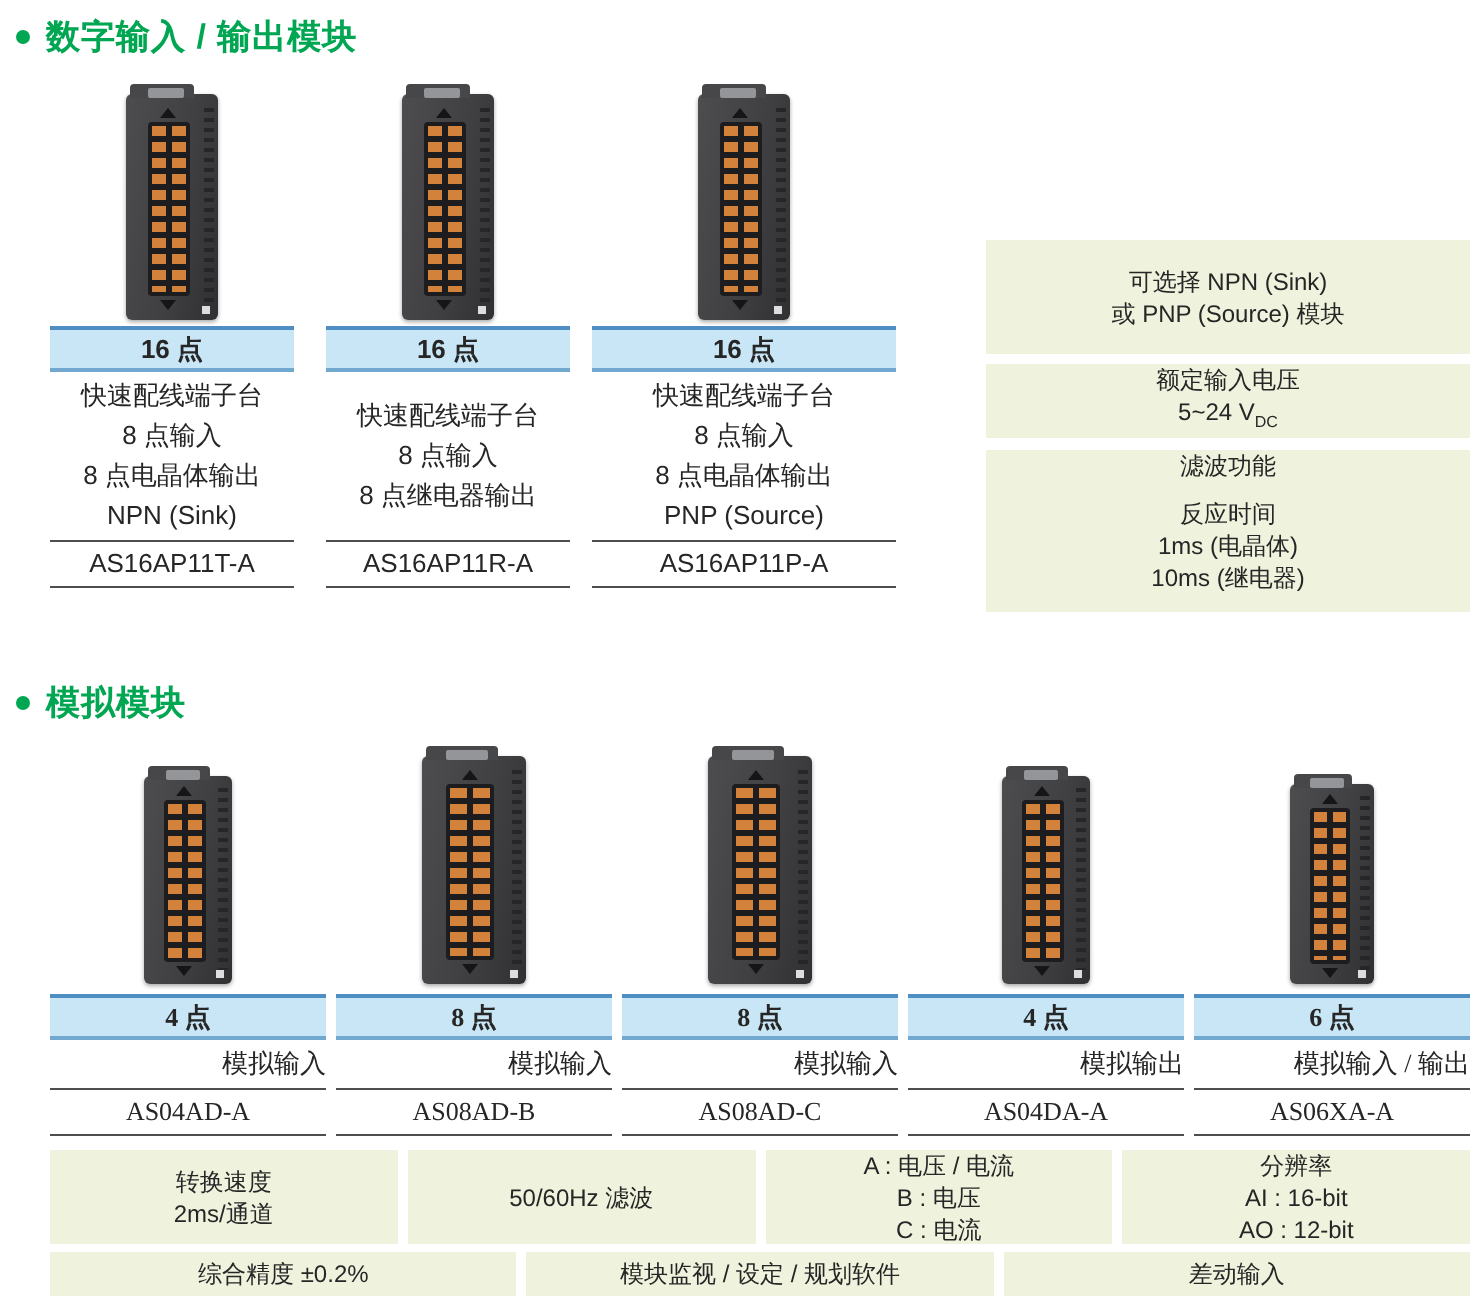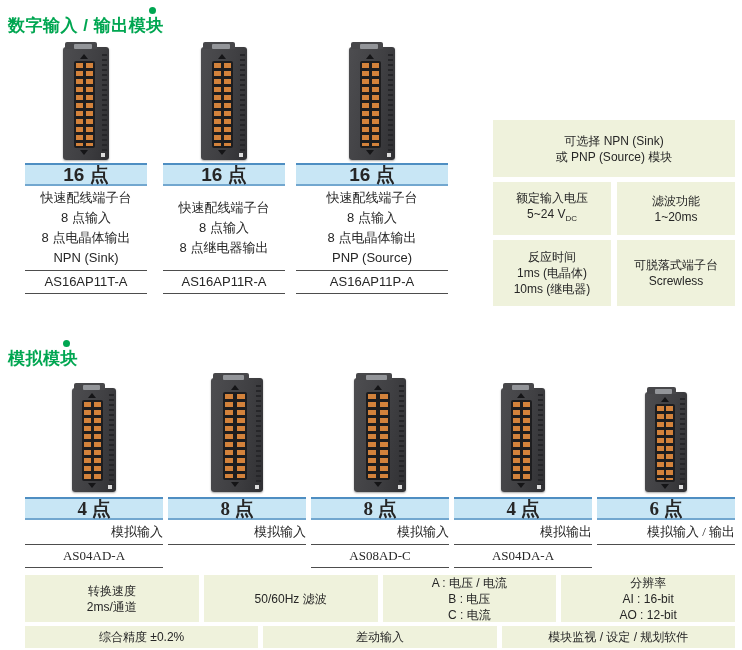--- a/index.html
+++ b/index.html
@@ -3,21 +3,21 @@
 <meta charset="utf-8">
 <style>
   html,body { margin:0; padding:0; }
   body {
     width:742px; height:650px; background:#ffffff;
     font-family:"Liberation Sans","DejaVu Sans",sans-serif;
     color:#262626; position:relative; overflow:hidden;
   }
 
   
-  .sec-heading { position:absolute; display:flex; align-items:flex-end;flex-direction:column; }
+  .sec-heading { position:absolute; display:flex; align-items:center; }
   .bullet { width:7px; height:7px; border-radius:50%; background:#00A651; margin-right:8px; flex:0 0 auto; }
   .h-text { color:#00A651; font-weight:bold; font-size:17px; letter-spacing:.5px; }
 
   
   .module { position:absolute; border-radius:3px;
     background:linear-gradient(100deg,#4d4d50 0%,#404043 55%,#303033 100%);
     box-shadow:0 1px 2px rgba(0,0,0,.35); }
   .m-tab  { position:absolute; top:-5px; left:2px; width:70%; height:7px; background:#47474a; border-radius:2px 2px 0 0; }
   .m-plate{ position:absolute; top:-3px; left:24%; width:40%; height:5px; background:#939599; border-radius:1px; }
   .m-vents{ position:absolute; top:6%; right:2px; width:5px; height:87%;
@@ -29,21 +29,21 @@
       linear-gradient(90deg,#d3823b 0 42%,#1d1d1f 42% 58%,#d3823b 58% 100%); }
   .tri { position:absolute; left:50%; transform:translateX(-50%); width:0; height:0;
     border-left:4px solid transparent; border-right:4px solid transparent; }
   .tri.top { top:-9px; border-bottom:5px solid #151517; }
   .tri.bot { bottom:-9px; border-top:5px solid #151517; }
   .m-dot { position:absolute; right:4px; bottom:3px; width:4px; height:4px; background:#dddddd; }
 
   
   .ptable { position:absolute; }
   .pheader { height:19px; background:#C8E6F5; border-top:2px solid #4E8EC2; border-bottom:2px solid #72A7CF;
-    text-align:center; font-weight:bold; font-size:19px; line-height:19px; }
+    text-align:center; font-weight:bold; font-size:13px; line-height:19px; }
   .pdesc { border-bottom:1px solid #4d4d4d; display:flex; flex-direction:column; justify-content:center;
     align-items:center; font-size:13px; line-height:20px; text-align:center; }
   .pmodel { height:22px; border-bottom:1px solid #4d4d4d; text-align:center; font-size:13px; line-height:22px; }
 
   
   .gcell { background:#EFF2DC; display:flex; flex-direction:column; justify-content:center;
     align-items:center; text-align:center; font-size:12px; line-height:16px; }
   .gcell sub { font-size:8px; }
   .info { position:absolute; display:flex; flex-direction:column; gap:5px; }
   .grow { display:flex; gap:6px; }
@@ -135,42 +135,38 @@
     <div>PNP (Source)</div>
   </div>
   <div class="pmodel">AS16AP11P-A</div>
 </div>
 
 <div class="info" style="left:493px; top:120px; width:242px;">
   <div class="gcell" style="height:57px;text-align:right;">
     <div>可选择 NPN (Sink)</div>
     <div>或 PNP (Source) 模块</div>
   </div>
-  <div class="grow" style="height:53px;">
+  <div class="grow" style="height:53px;flex-direction:column;">
     <div class="gcell">
       <div>额定输入电压</div>
       <div>
         <span>5~24 V</span><sub>DC</sub>
       </div>
     </div>
     <div class="gcell">
       <div>滤波功能</div>
       <div>1~20ms</div>
     </div>
   </div>
   <div class="grow" style="height:66px;">
     <div class="gcell">
       <div>反应时间</div>
       <div>1ms (电晶体)</div>
       <div>10ms (继电器)</div>
     </div>
-    <div class="gcell">
-      <div>可脱落式端子台</div>
-      <div>Screwless</div>
-    </div>
   </div>
 </div>
 
 <div class="sec-heading" style="left:8px; top:340px;">
   <span class="bullet"></span>
   <span class="h-text">模拟模块</span>
 </div>
 
 <div class="arow" style="left:25px; top:372px; width:710px;">
   <div class="acol">
@@ -198,20 +194,21 @@
           <div class="m-vents"></div>
           <div class="m-term">
             <i class="tri top"></i>
             <i class="tri bot"></i>
           </div>
           <div class="m-dot"></div>
         </div>
       </div>
     <div class="pheader"><span>8 点</span></div>
     <div class="adesc">模拟输入</div>
+    <div class="pmodel">AS08AD-B</div>
   </div>
   <div class="acol">
     <div class="amod-wrap">
         <div class="module" style="width:52px; height:114px;">
           <div class="m-tab"></div>
           <div class="m-plate"></div>
           <div class="m-vents"></div>
           <div class="m-term">
             <i class="tri top"></i>
             <i class="tri bot"></i>
@@ -248,20 +245,21 @@
           <div class="m-vents"></div>
           <div class="m-term">
             <i class="tri top"></i>
             <i class="tri bot"></i>
           </div>
           <div class="m-dot"></div>
         </div>
       </div>
     <div class="pheader"><span>6 点</span></div>
     <div class="adesc">模拟输入 / 输出</div>
+    <div class="pmodel">AS06XA-A</div>
   </div>
 </div>
 
 <div class="specs" style="left:25px; top:575px; width:710px;">
   <div class="srow" style="height:47px;">
     <div class="gcell">
       <div>转换速度</div>
       <div>2ms/通道</div>
     </div>
     <div class="gcell">
@@ -276,19 +274,19 @@
       <div>分辨率</div>
       <div>AI : 16-bit</div>
       <div>AO : 12-bit</div>
     </div>
   </div>
   <div class="srow" style="height:22px; margin-top:4px;">
     <div class="gcell">
       <div>综合精度 ±0.2%</div>
     </div>
     <div class="gcell">
+      <div>模块监视 / 设定 / 规划软件</div>
+    </div>
+    <div class="gcell">
       <div>差动输入</div>
     </div>
-    <div class="gcell">
-      <div>模块监视 / 设定 / 规划软件</div>
-    </div>
   </div>
 </div>
 
 </body></html>

